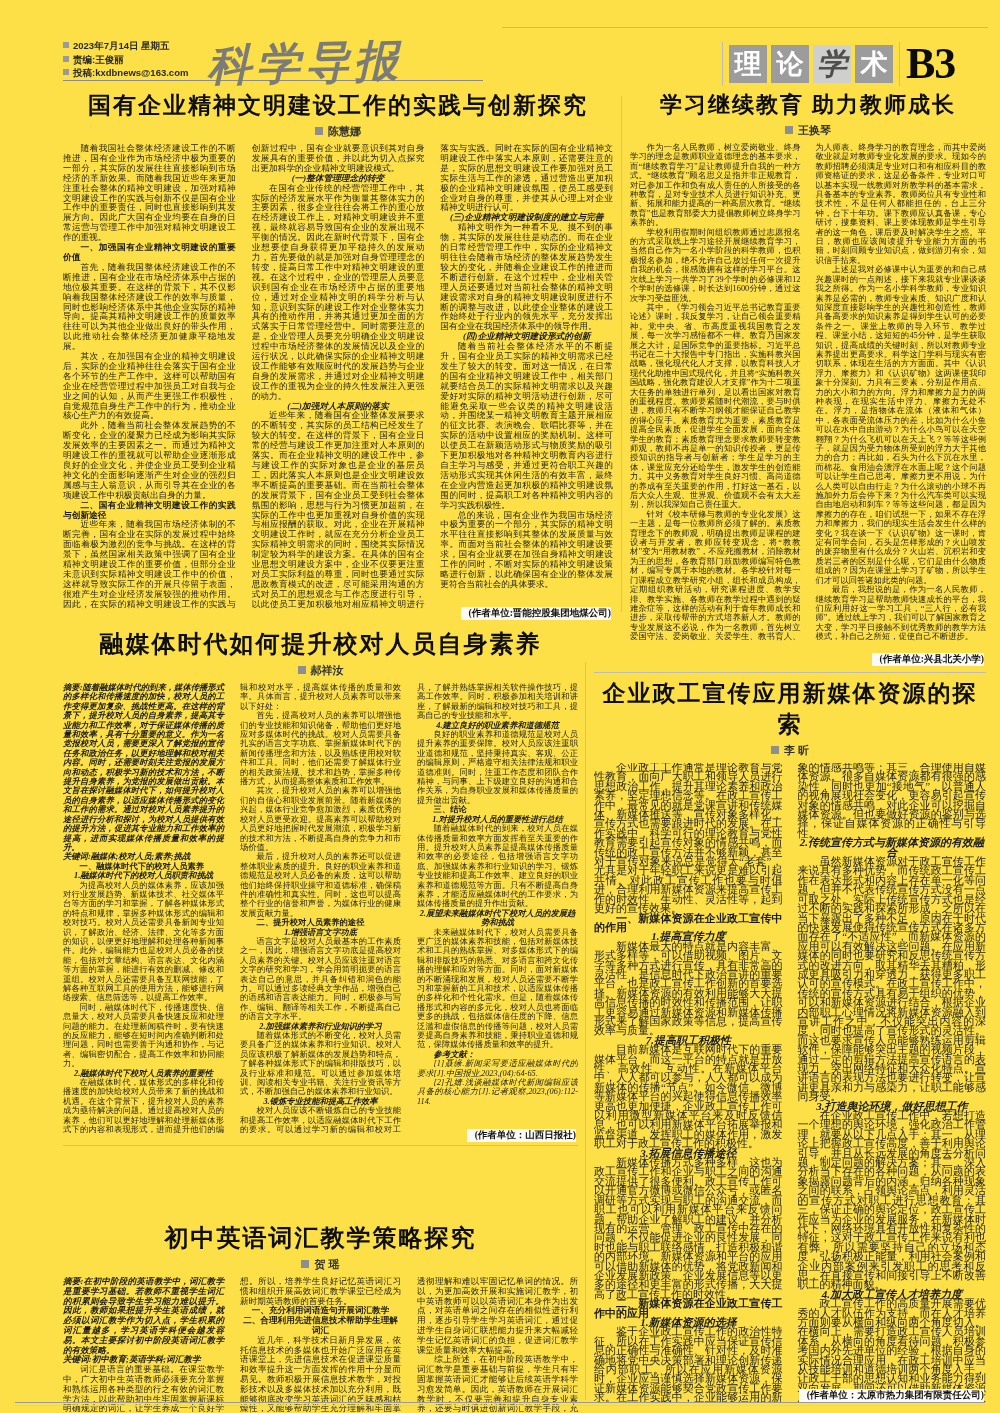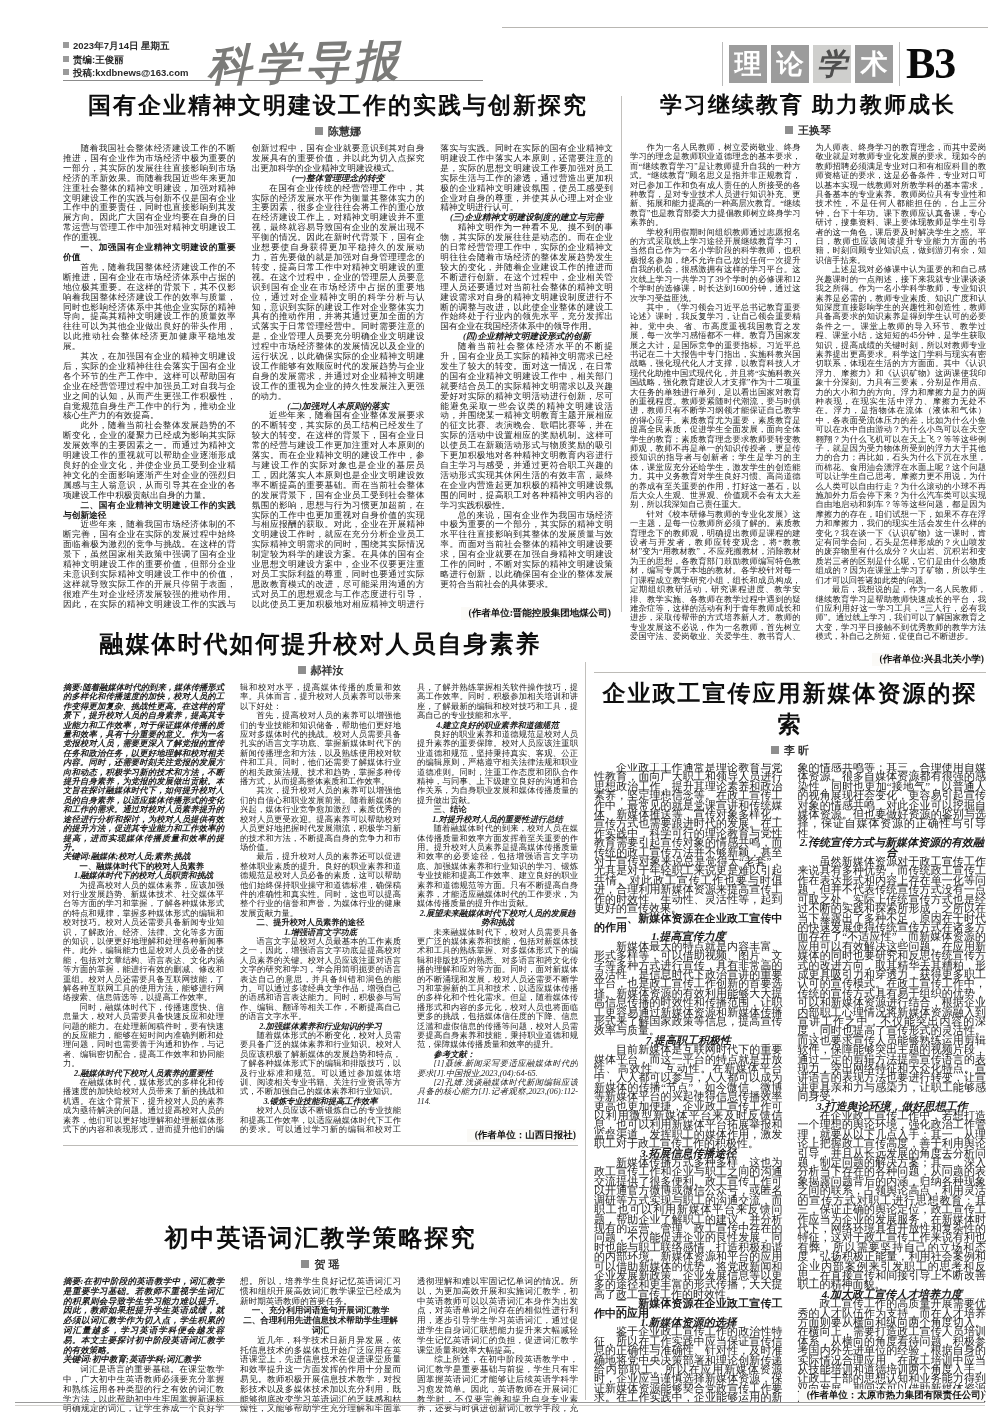--- a/index.html
+++ b/index.html
@@ -1,16 +1,16 @@
 <!DOCTYPE html>
 <html><head>
 <meta charset="utf-8">
 <style>
   html,body{margin:0;padding:0;background:#e8e6e2;}
-  .page{position:relative;width:1000px;height:1413px;margin:0 auto;background:#ffffff;color:#1c1c1c;
+  .page{position:relative;width:1000px;height:1413px;margin:0 auto;background:#fde047;color:#1c1c1c;
         font-family:"Liberation Serif","DejaVu Serif",serif;overflow:hidden;}
   
   .topline{position:absolute;left:502px;top:27px;width:486px;height:1px;background:#b8b6b2;}
   .info{position:absolute;left:63px;top:39px;width:250px;font-family:"Liberation Sans","DejaVu Sans",sans-serif;
         font-size:9.5px;font-weight:bold;color:#2a2a2a;line-height:13.5px;}
   .info .sq{display:inline-block;width:6px;height:6px;background:#9a9a9a;margin-right:4px;vertical-align:1px;}
   .info-underline{position:absolute;left:63px;top:80px;width:420px;height:1px;background:#8b8b8b;}
   .masthead{position:absolute;left:150px;top:34px;width:310px;text-align:center;
         font-family:"Liberation Serif","DejaVu Serif",serif;font-size:44px;font-weight:bold;font-style:italic;
         color:#7b7b79;letter-spacing:5px;transform:rotate(-1.5deg);}

